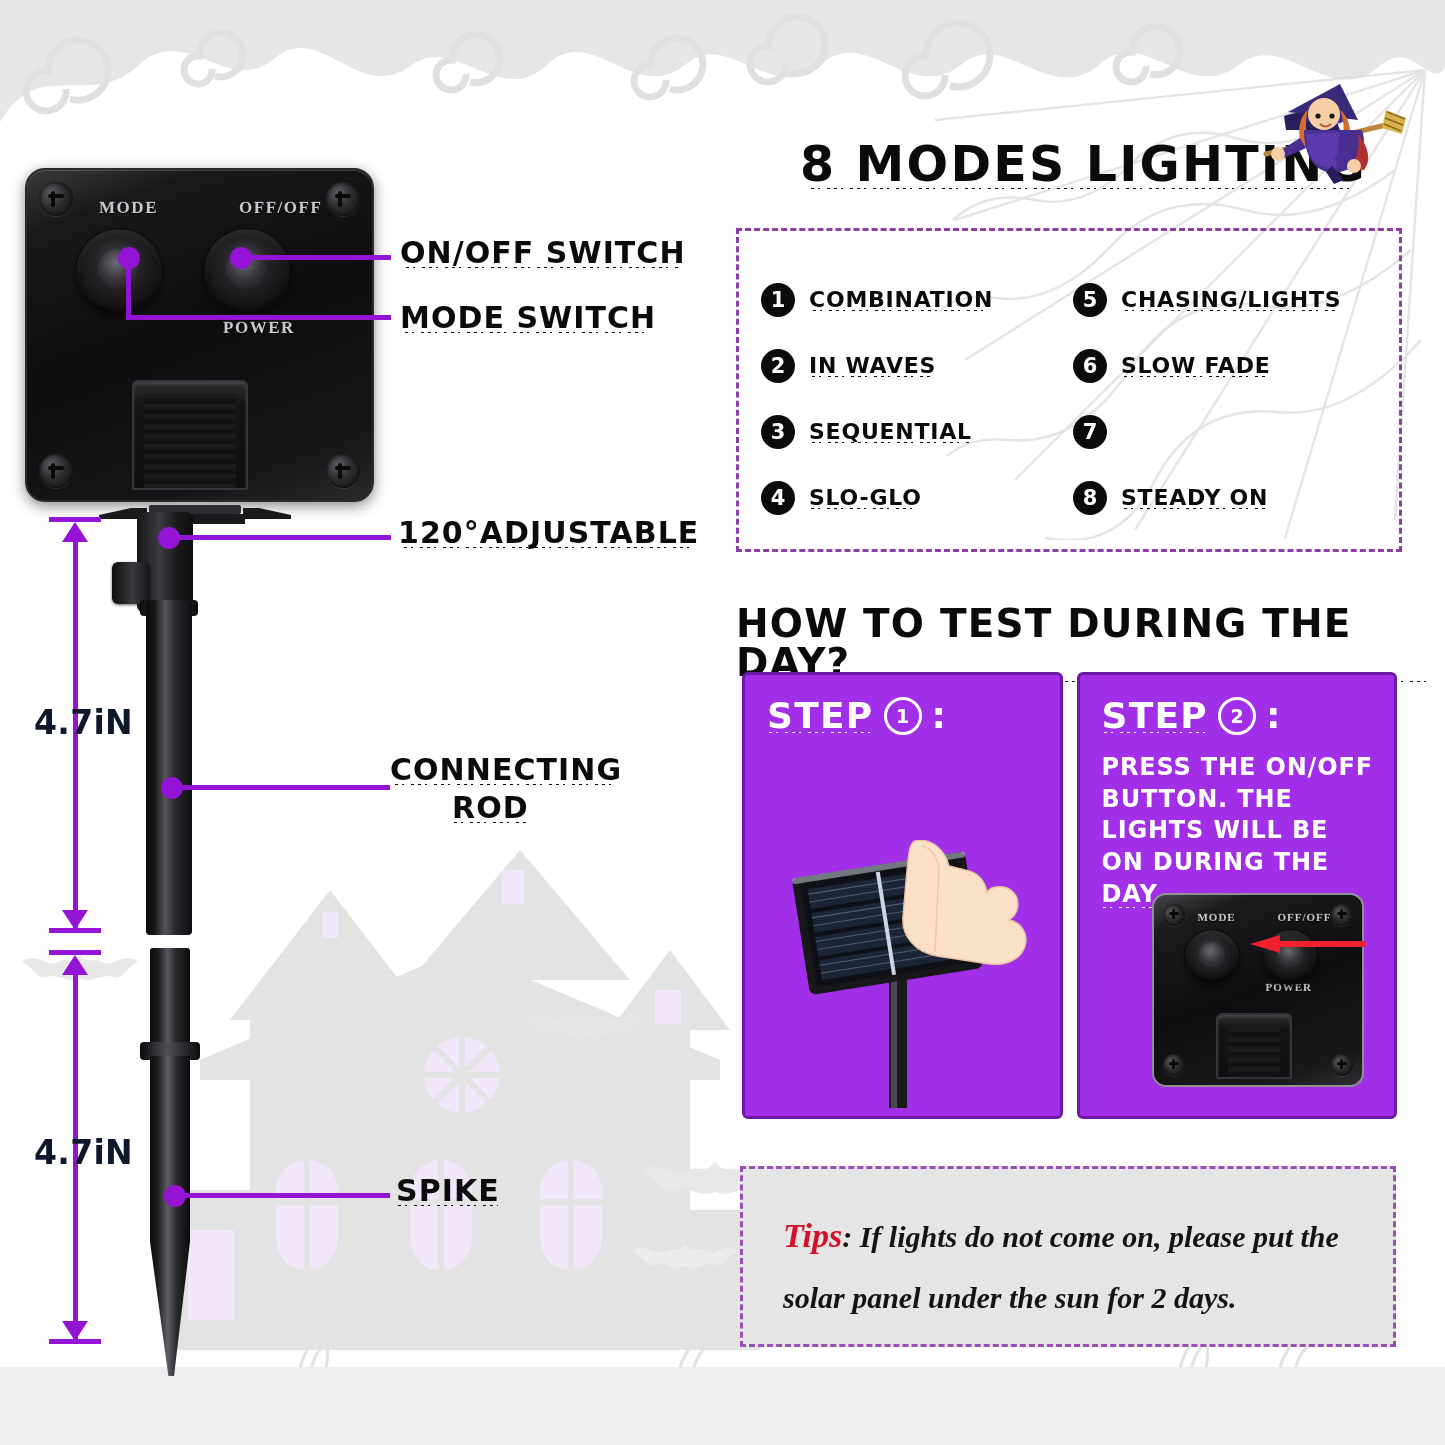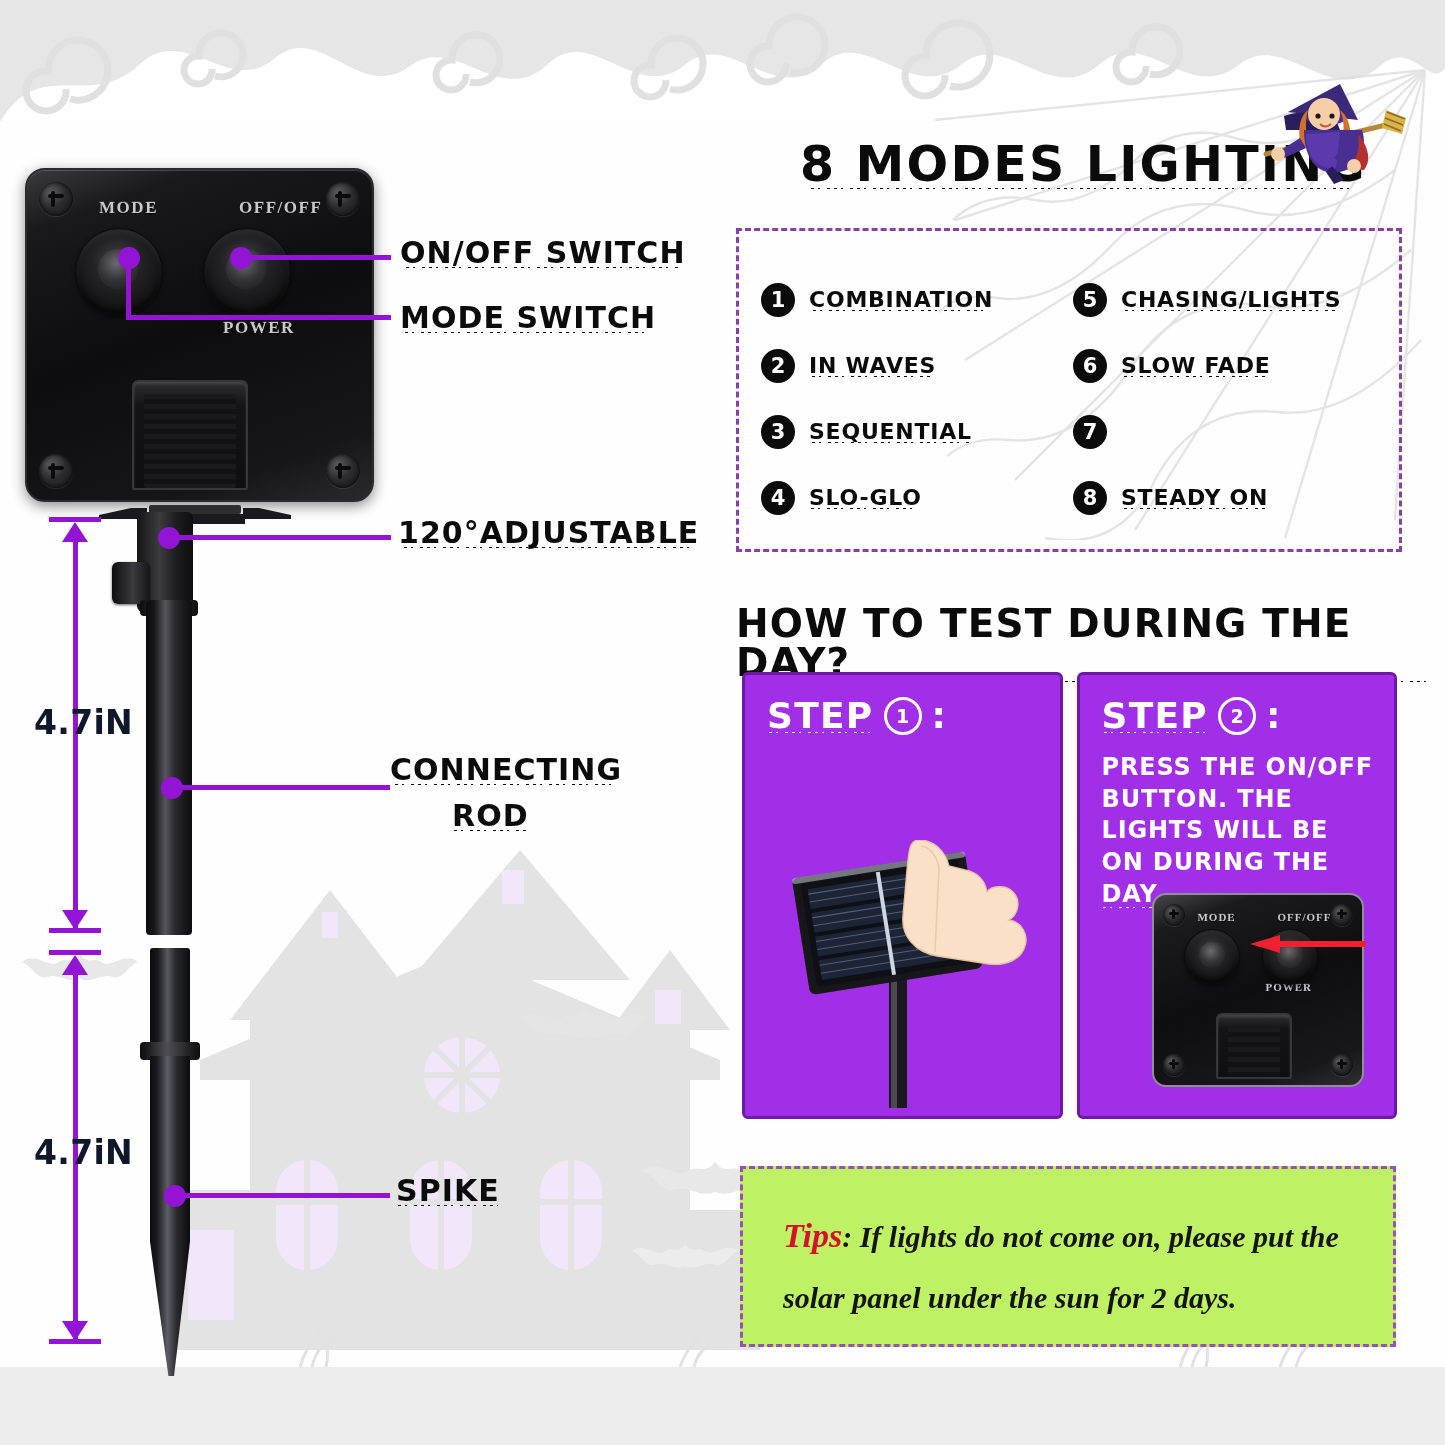--- a/index.html
+++ b/index.html
@@ -215,21 +215,21 @@
   }
   .step-body .drip{display:inline;}
 
   
   .s1-art{position:absolute;left:24px;bottom:6px;width:270px;height:270px;}
   
   .s2-art{position:absolute;left:20px;bottom:18px;width:275px;height:215px;}
 
   .tips-box{
     position:absolute;left:12px;top:1166px;width:650px;height:175px;
-    border:3px dashed #9a4fb5;background:#bef264;
+    border:3px dashed #9a4fb5;background:#e5e5e5;
   }
   .tips-text{
     position:absolute;left:40px;top:34px;right:26px;
     font-family:"Liberation Serif",serif;font-style:italic;font-weight:bold;
     font-size:30px;line-height:1.95;color:#141414;
   }
   .tips-key{color:#d6102a;font-size:34px;}
 
   .ctrl-mini{
     position:absolute;left:52px;top:10px;width:208px;height:190px;border-radius:14px;
@@ -418,21 +418,21 @@
     <span class="callout-line" style="left:126px;top:315px;width:265px;"></span>
     <span class="callout-label drip" style="left:400px;top:303px;">MODE SWITCH</span>
 
     <span class="callout-dot" style="left:158px;top:527px;"></span>
     <span class="callout-line" style="left:169px;top:535px;width:222px;"></span>
     <span class="callout-label drip" style="left:398px;top:518px;">120°ADJUSTABLE</span>
 
     <span class="callout-dot" style="left:161px;top:777px;"></span>
     <span class="callout-line" style="left:172px;top:785px;width:218px;"></span>
     <span class="callout-label drip" style="left:390px;top:755px;">CONNECTING</span>
-    <span class="callout-label drip" style="left:452px;top:793px;margin-top:8px;">ROD</span>
+    <span class="callout-label drip" style="left:452px;top:793px;">ROD</span>
 
     <span class="callout-dot" style="left:164px;top:1185px;"></span>
     <span class="callout-line" style="left:175px;top:1193px;width:215px;"></span>
     <span class="callout-label drip" style="left:396px;top:1176px;">SPIKE</span>
   </div>
 
   <div class="right-col">
 
     <span class="modes-title drip">8 MODES LIGHTING</span>
 

